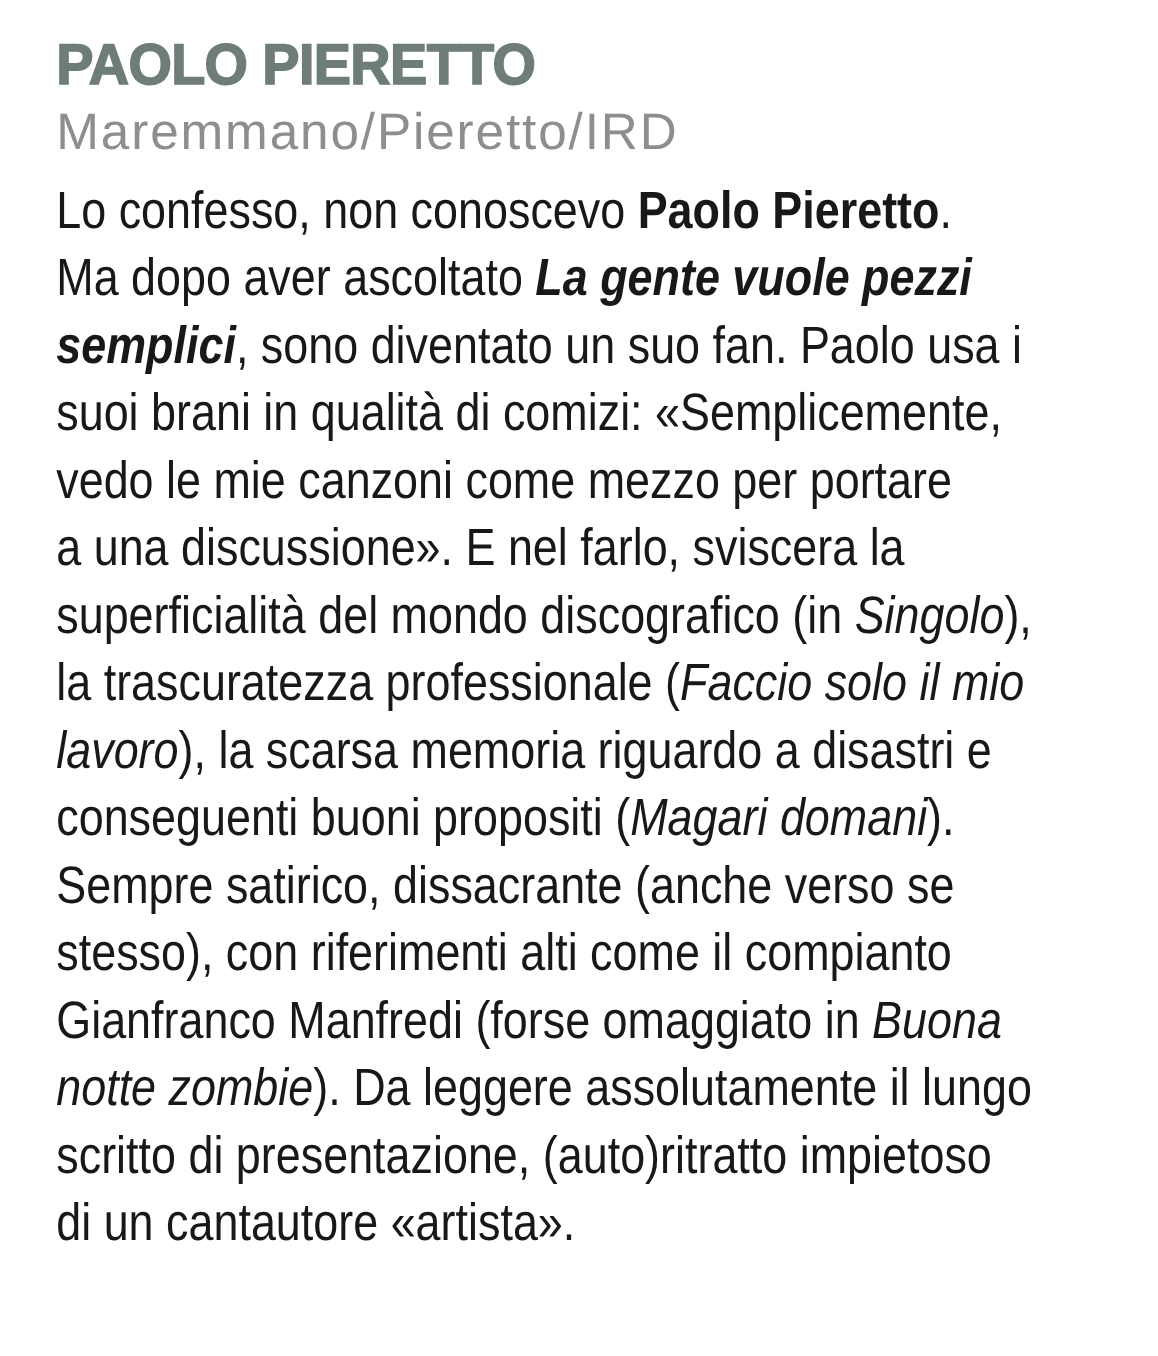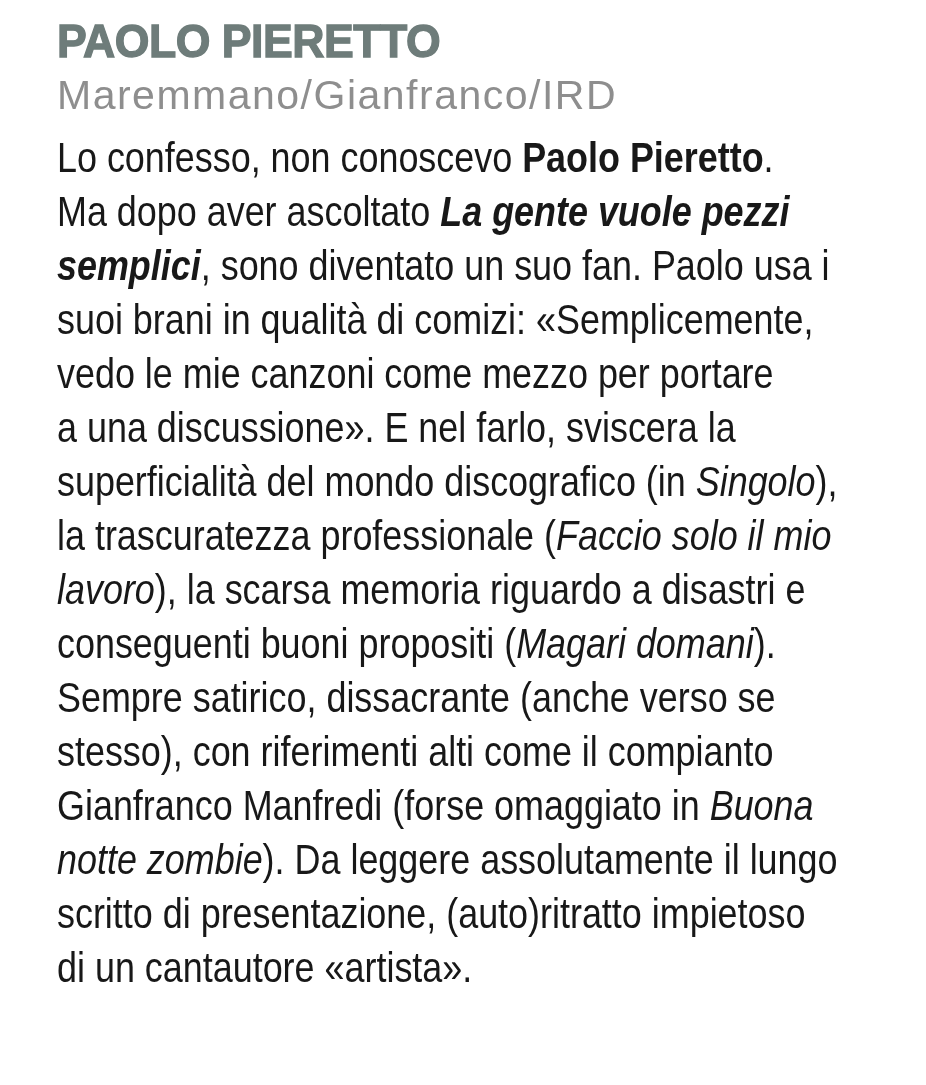--- a/index.html
+++ b/index.html
@@ -9,22 +9,21 @@
   }
   .page {
     position: relative;
     width: 926px;
     height: 1085px;
     background: var(--page-bg, #ffffff);
     overflow: hidden;
     font-family: "Liberation Sans", sans-serif;
   }
   .content {
-    padding: 16px 0 0 45px;
-    margin-left: 12px;
+    padding: 26px 0 0 45px;
   }
   .artist-name {
     margin: 0;
     font-size: 46px;
     line-height: 50px;
     font-weight: bold;
     letter-spacing: -0.5px;
     color: var(--artist-color, #6e7c7a);
     -webkit-text-stroke: 1.3px var(--artist-color, #6e7c7a);
     transform: scaleX(0.97);
@@ -66,21 +65,21 @@
   .run-b { font-weight: bold; }
   .run-i { font-style: italic; }
   .run-bi { font-weight: bold; font-style: italic; }
 </style>
 </head>
 <body>
 
 <div class="page">
   <div class="content">
     <h1 class="artist-name">PAOLO PIERETTO</h1>
-    <div class="record-label">Maremmano/Gianfranco/IRD</div>
+    <div class="record-label">Maremmano/Pieretto/IRD</div>
     <div class="review-body">
         <div class="body-line"><span class="run-n">Lo confesso, non conoscevo </span><span class="run-b">Paolo Pieretto</span><span class="run-n">.</span></div>
         <div class="body-line"><span class="run-n">Ma dopo aver ascoltato </span><span class="run-bi">La gente vuole pezzi</span></div>
         <div class="body-line"><span class="run-bi">semplici</span><span class="run-n">, sono diventato un suo fan. Paolo usa i</span></div>
         <div class="body-line"><span class="run-n">suoi brani in qualità di comizi: «Semplicemente,</span></div>
         <div class="body-line"><span class="run-n">vedo le mie canzoni come mezzo per portare</span></div>
         <div class="body-line"><span class="run-n">a una discussione». E nel farlo, sviscera la</span></div>
         <div class="body-line"><span class="run-n">superficialità del mondo discografico (in </span><span class="run-i">Singolo</span><span class="run-n">),</span></div>
         <div class="body-line"><span class="run-n">la trascuratezza professionale (</span><span class="run-i">Faccio solo il mio</span></div>
         <div class="body-line"><span class="run-i">lavoro</span><span class="run-n">), la scarsa memoria riguardo a disastri e</span></div>

